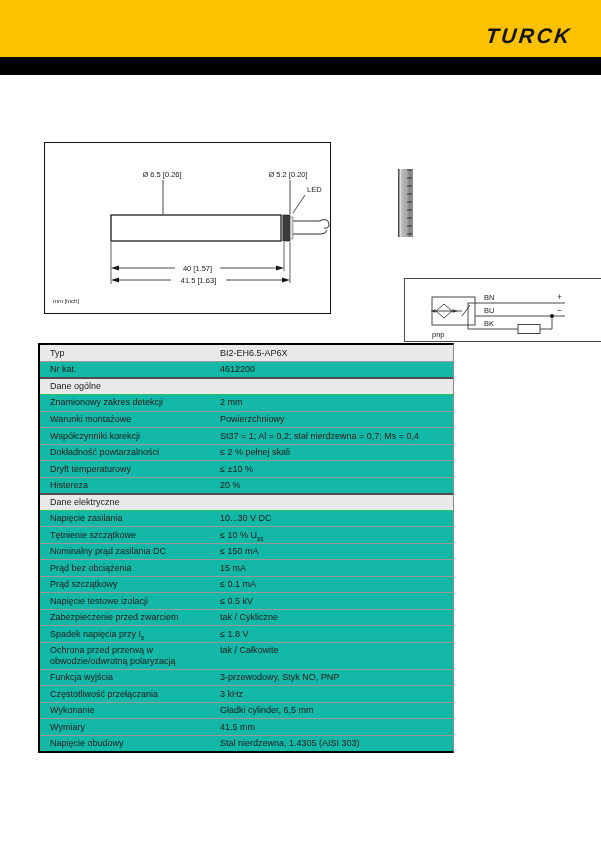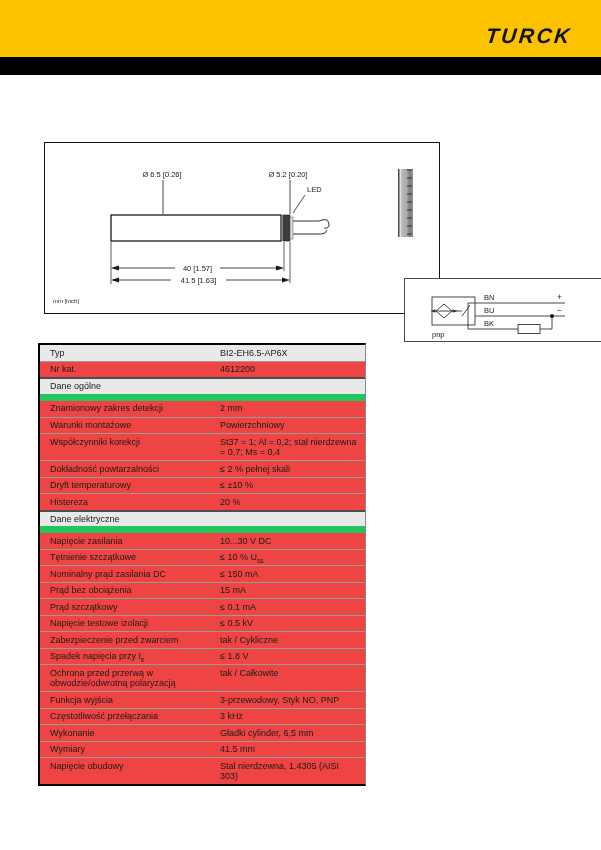--- a/index.html
+++ b/index.html
@@ -7,46 +7,46 @@
   body { font-family:"Liberation Sans", sans-serif; color:#1a1a1a; }
   .page { position:relative; width:601px; height:850px; background:#fff; overflow:hidden; }
 
   
   .hdr-yellow { position:absolute; left:0; top:0; width:601px; height:57px; background:#fcc200; }
   .hdr-logo { position:absolute; right:29px; top:24px; font-size:21px; font-weight:800;
               font-style:italic; letter-spacing:2.5px; color:#141414; transform:skewX(-6deg); }
   .hdr-stripe { position:absolute; left:0; top:57px; width:601px; height:18px; background:#000; }
 
   
-  .draw-box { position:absolute; left:44px; top:142px; width:396px; height:172px;
+  .draw-box { position:absolute; left:44px; top:142px; width:287px; height:172px;
               border:1px solid #111; background:#fff; }
   .draw-box svg { display:block; }
   svg text { font-family:"Liberation Sans", sans-serif; fill:#1a1a1a; }
 
   
   .photo { position:absolute; left:398px; top:169px; width:15px; height:68px;
            background:linear-gradient(90deg,#4a4a4c 0,#4a4a4c 1px,#ececec 2px,#b9b9bb 4px,
                       #a8a8aa 9px,#78787b 12px,#929294 13px,#85858a 15px); }
   .photo-stripes { position:absolute; right:1px; top:0; width:5px; height:100%;
            background:repeating-linear-gradient(180deg, rgba(40,40,40,.45) 0 2px, transparent 2px 8px); }
 
   
   .wiring-box { position:absolute; left:404px; top:278px; width:208px; height:64px;
                 border:1px solid #4a4a4a; background:#fff; }
 
   
-  .spec-table { position:absolute; left:38px; top:343px; width:328px;
+  .spec-table { position:absolute; left:38px; top:343px; width:416px;
                 border-top:2px solid #000; border-left:2px solid #000;
                 border-bottom:2px solid #000; border-right:1px solid #8a8a8a;
-                background:#ef4444; font-size:9px; line-height:10.5px; }
+                background:#14b8a6; font-size:9px; line-height:10.5px; }
   .spec-row { display:grid; grid-template-columns:170px 1fr; padding:2.5px 4px 2.5px 10px;
               border-top:1px solid #9a9a9a; min-height:15.8px; align-items:start; }
   .spec-row:first-child { border-top:none; }
   .spec-row.shaded { background:#e9e9e9; }
-  .section-row { background:#e9e9e9; border-top:2px solid #4d4d4d; border-bottom:7px solid #22c55e;
+  .section-row { background:#e9e9e9; border-top:2px solid #4d4d4d; border-bottom:1px solid #22c55e;
                  padding:2px 4px 2px 10px; min-height:13.5px; display:flex; align-items:center; }
   .section-row + .spec-row { border-top:none; }
   .spec-label { padding-right:8px; }
   .spec-value { padding-right:4px; }
   sub { font-size:6.5px; line-height:0; }
 </style>
 </head>
 <body>
 
 <div class="page">

